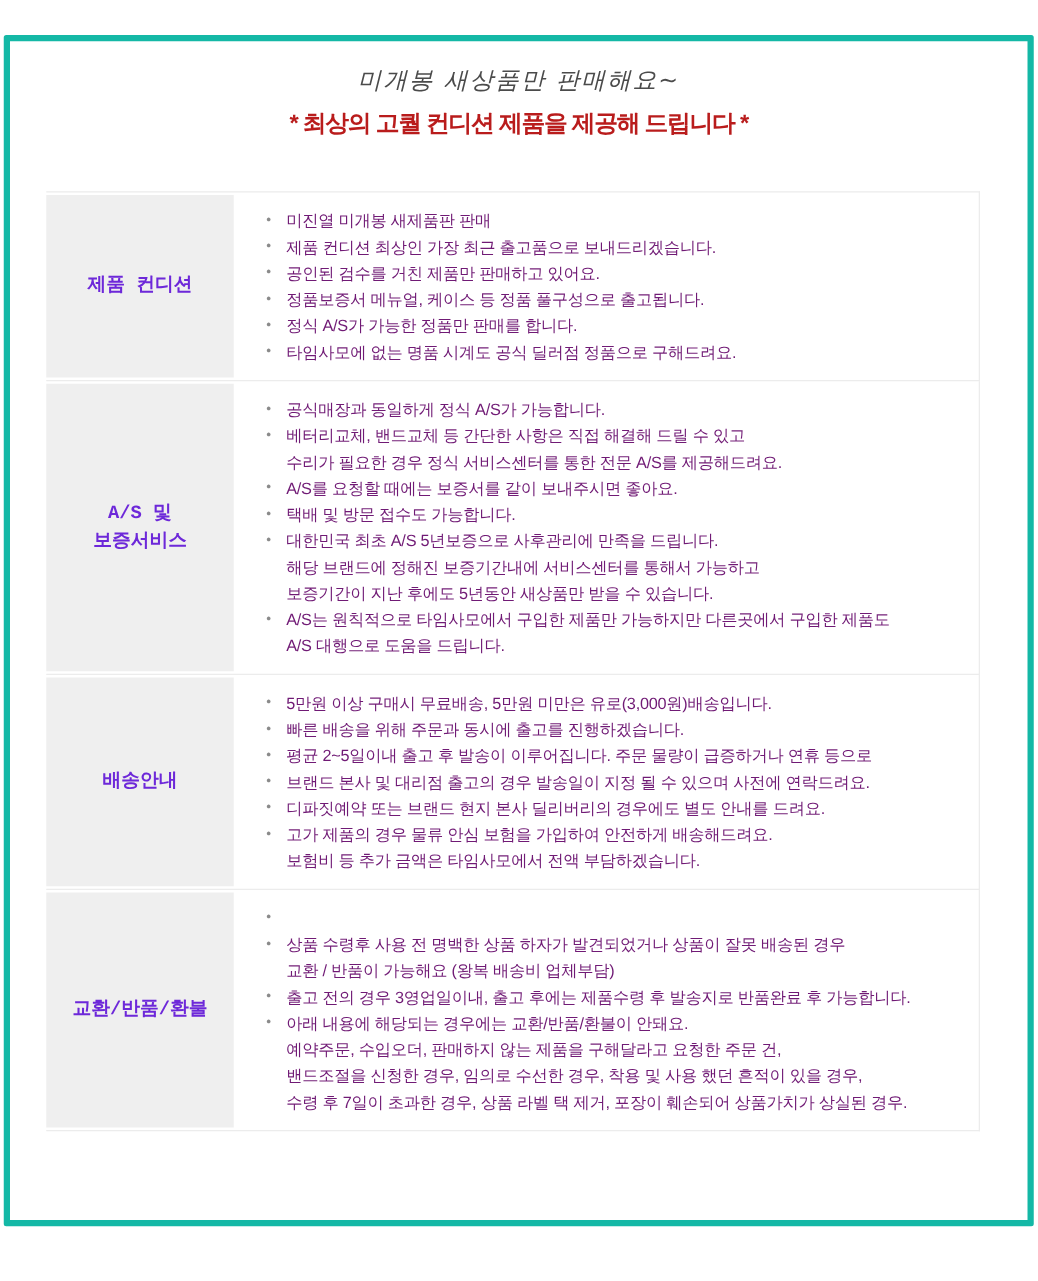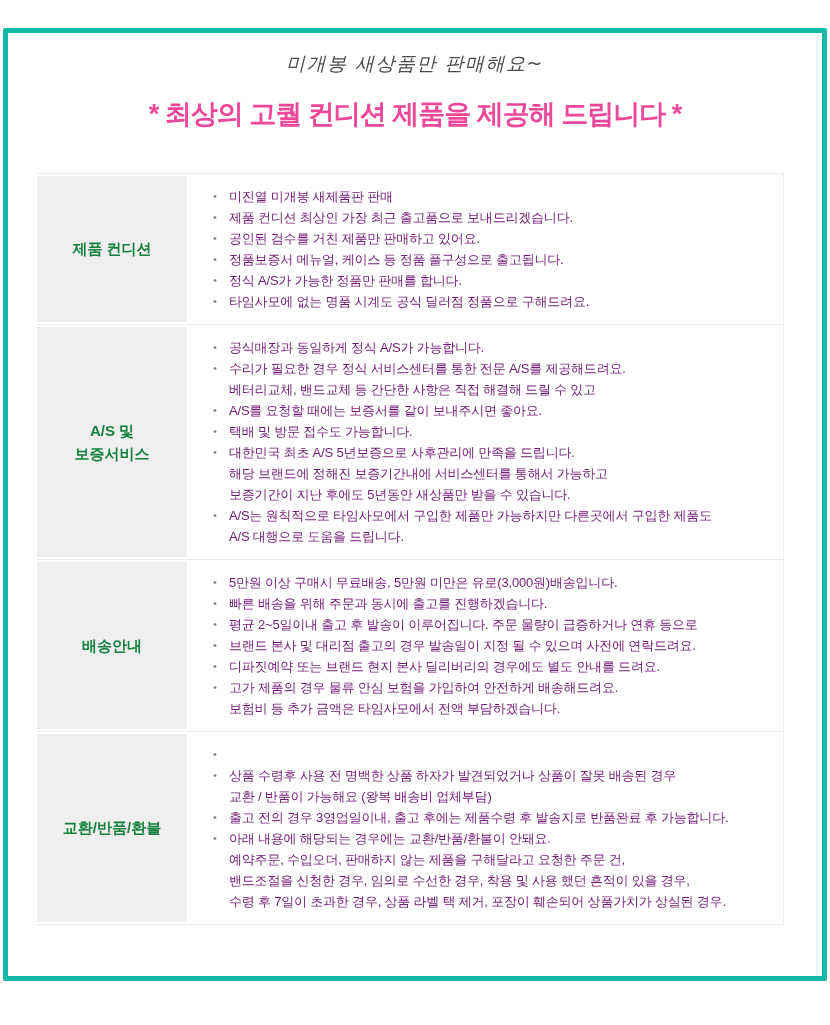--- a/index.html
+++ b/index.html
@@ -20,24 +20,24 @@
   }
   .header { text-align: center; padding-top: 18px; }
   .handwritten {
     font-size: 19px;
     color: #4b4b4b;
     font-style: italic;
     letter-spacing: 1.5px;
     font-family: "DejaVu Sans", cursive, sans-serif;
   }
   .page-title {
-    margin-top: 19px;
-    font-size: 27px;
+    margin-top: 9px;
+    font-size: 19px;
     font-weight: bold;
-    color: #ec4899;
+    color: #b91c1c;
     letter-spacing: -1px;
   }
   .info-table {
     margin: 41px 38px 0 29px;
   }
   .t-row {
     display: flex;
     border-bottom: 1px solid #ececec;
     border-right: 1px solid #ececec;
   }
@@ -46,23 +46,24 @@
     flex: 0 0 150px;
     width: 150px;
     background: #efefef;
     margin: 2px 0;
     display: flex;
     flex-direction: column;
     justify-content: center;
     align-items: center;
     font-size: 15px;
     font-weight: bold;
-    color: #15803d;
+    color: #6d28d9;
     line-height: 1.55;
     text-align: center;
+    font-family: Liberation Mono, monospace;
   }
   .row-content {
     flex: 1;
     padding: 12px 18px 12px 26px;
   }
   ul.bullet-list { list-style: none; margin: 0; padding: 0; }
   li.bullet-item { display: flex; align-items: flex-start; }
   .bullet {
     flex: 0 0 16px;
     width: 16px;
@@ -142,22 +143,22 @@
       <ul class="bullet-list">
             <li class="bullet-item">
               <span class="bullet">•</span>
               <div class="item-lines">
                 <div>공식매장과 동일하게 정식 A/S가 가능합니다.</div>
               </div>
             </li>
             <li class="bullet-item">
               <span class="bullet">•</span>
               <div class="item-lines">
+                <div>베터리교체, 밴드교체 등 간단한 사항은 직접 해결해 드릴 수 있고</div>
                 <div>수리가 필요한 경우 정식 서비스센터를 통한 전문 A/S를 제공해드려요.</div>
-                <div>베터리교체, 밴드교체 등 간단한 사항은 직접 해결해 드릴 수 있고</div>
               </div>
             </li>
             <li class="bullet-item">
               <span class="bullet">•</span>
               <div class="item-lines">
                 <div>A/S를 요청할 때에는 보증서를 같이 보내주시면 좋아요.</div>
               </div>
             </li>
             <li class="bullet-item">
               <span class="bullet">•</span>

